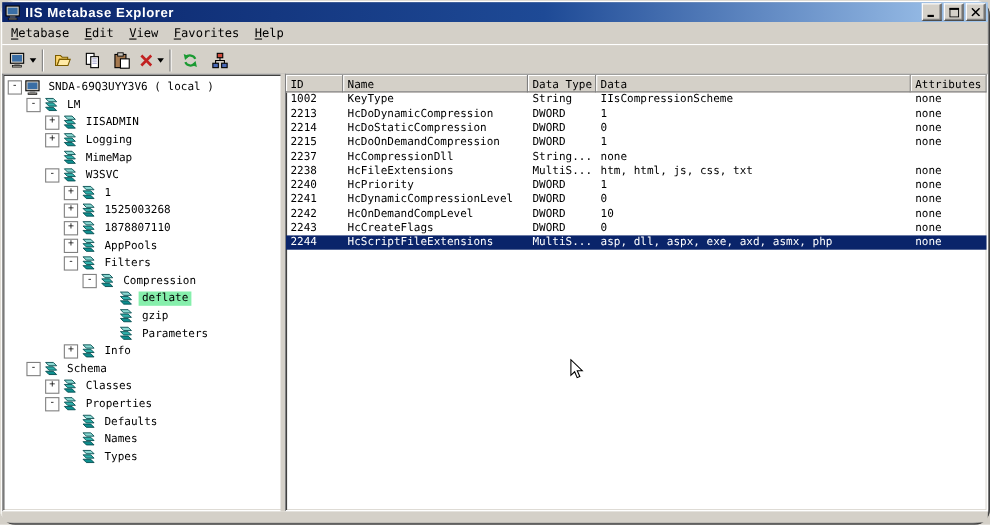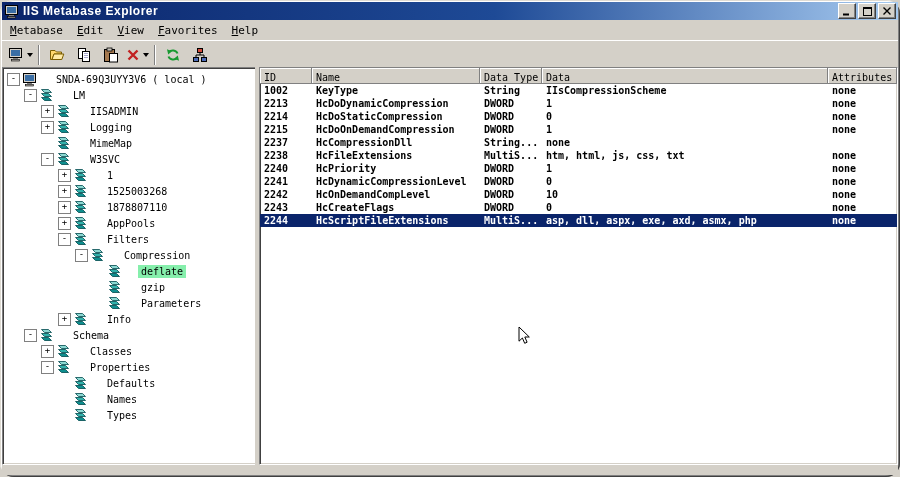--- a/index.html
+++ b/index.html
@@ -29,28 +29,28 @@
   .sunken{border:1px solid;border-color:#808080 #fff #fff #808080;
     box-shadow:inset 1px 1px 0 #404040,inset -1px -1px 0 #d4d0c8;background:#fff;}
   .tree{position:absolute;left:0;top:0;width:253px;bottom:10px;overflow:hidden;
     font-size:10px;padding:3px 0 0 2px;}
   .tree-row{height:16px;display:flex;align-items:center;white-space:nowrap;}
   .tree-indent{width:17px;flex:none;}
   .tree-slot{width:17px;flex:none;display:flex;align-items:center;justify-content:center;}
   .expand-box{width:11px;height:11px;background:#fff;border:1px solid #808080;
     font-size:9px;line-height:9px;text-align:center;font-family:"DejaVu Sans Mono",monospace;}
   .node-icon{width:16px;height:15px;flex:none;margin-right:3px;display:flex;align-items:center;}
-  .tree-label{padding:1px 3px;margin-left:12px;}
+  .tree-label{padding:1px 3px;}
   .tree-sel{background:#86efac;}
   .splitter{position:absolute;left:253px;width:4px;top:0;bottom:10px;background:#d4d0c8;}
   .listwrap{position:absolute;left:257px;right:0;top:0;bottom:10px;overflow:hidden;font-size:10px;}
   .list-header{display:grid;grid-template-columns:52px 168px 62px 286px minmax(0,1fr);height:16px;background:#d4d0c8;}
   .hcell{background:#d4d0c8;border-right:1px solid #808080;border-bottom:1px solid #808080;
     box-shadow:inset 1px 1px 0 #fff;padding:4px 4px;white-space:nowrap;overflow:hidden;}
-  .lrow{display:grid;grid-template-columns:52px 168px 62px 286px minmax(0,1fr);height:13px;line-height:13px;font-weight:bold;}
+  .lrow{display:grid;grid-template-columns:52px 168px 62px 286px minmax(0,1fr);height:13px;line-height:13px;}
   .lrow.selected{background:#0a246a;color:#fff;}
   .lcell{padding:0 4px;white-space:nowrap;overflow:hidden;}
   .statusband{position:absolute;left:0;right:0;bottom:0;height:10px;background:#d4d0c8;}
   .cursor{position:absolute;left:518px;top:326px;width:13px;height:20px;pointer-events:none;z-index:10;}
 </style>
 </head>
 <body>
 
 <div class="frame">
   <div class="titlebar">

